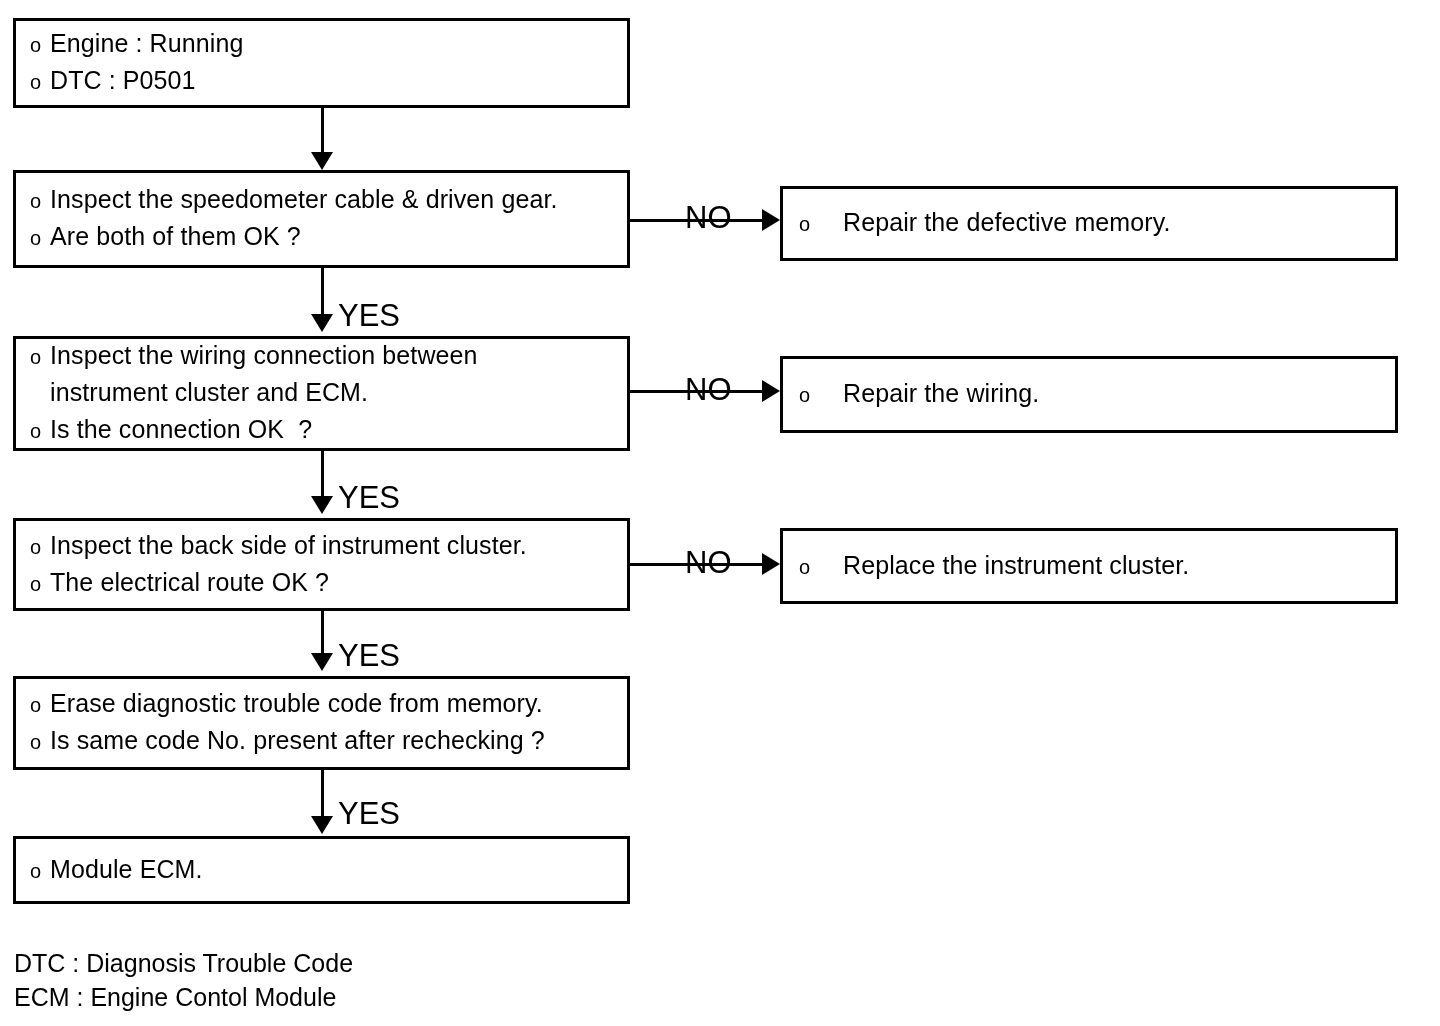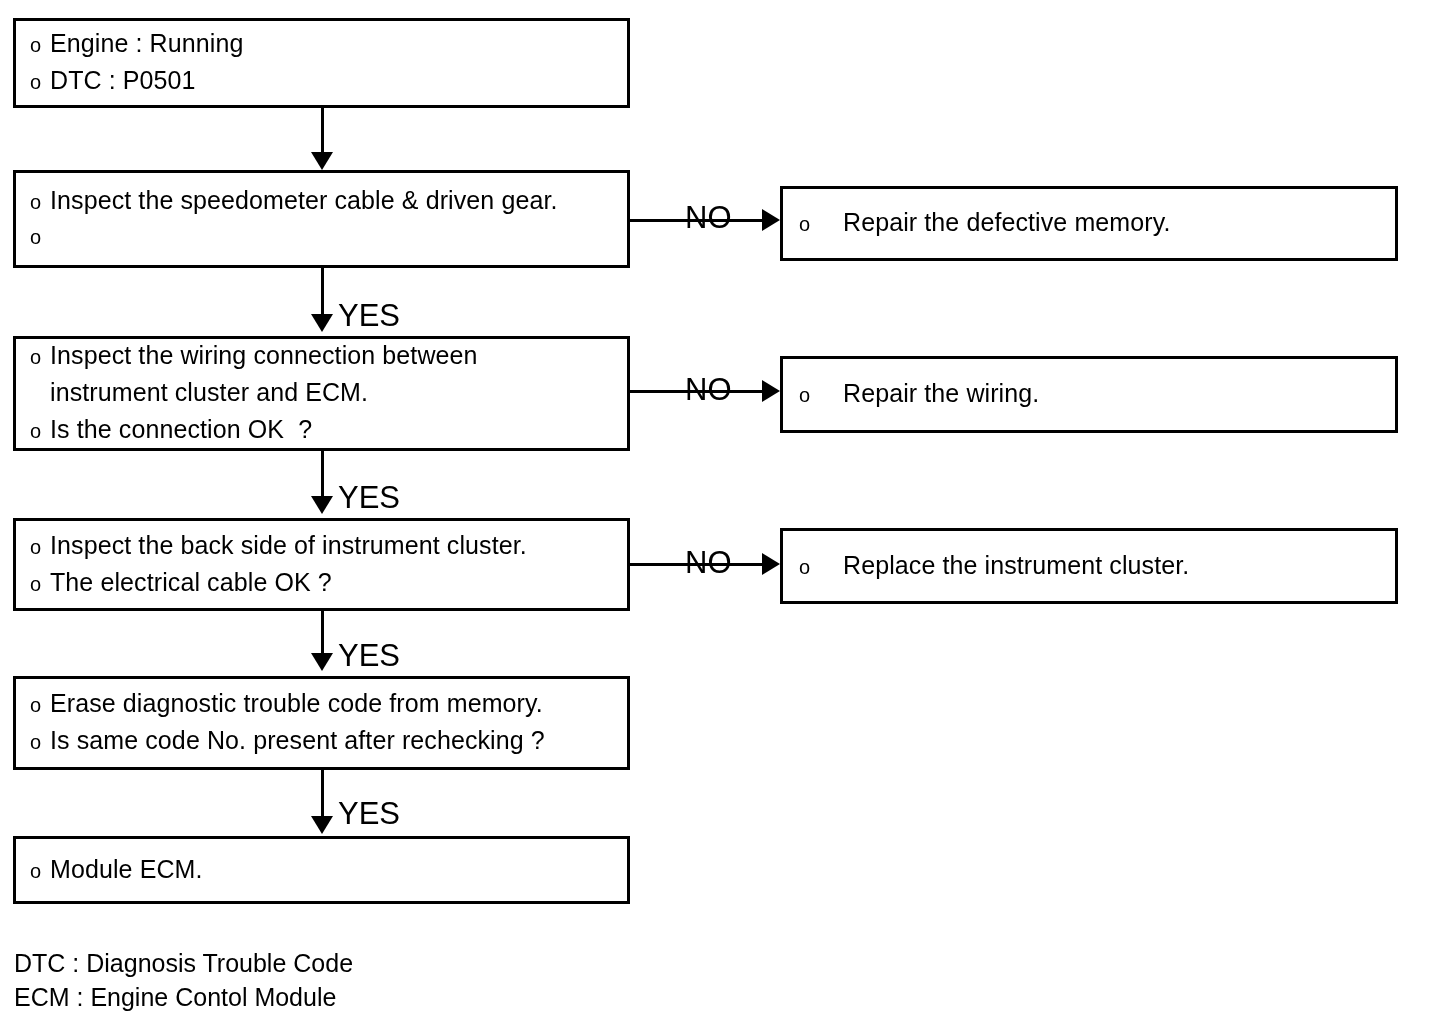--- a/index.html
+++ b/index.html
@@ -120,20 +120,21 @@
   <div class="vline" style="left:321px; top:108px; height:46px;"></div>
   <div class="arrow-down" style="left:311px; top:152px;"></div>
 
   <div class="node left" style="left:13px; top:170px; width:617px; height:98px;">
     <div class="line">
       <span class="bullet">o</span>
       <span class="txt">Inspect the speedometer cable &amp; driven gear.</span>
     </div>
     <div class="line">
       <span class="bullet">o</span>
+      <span class="txt">Are both of them OK ?</span>
     </div>
   </div>
 
   <div class="hline" style="left:630px; top:219px; width:140px;"></div>
   <div class="arrow-right" style="left:762px; top:209px;"></div>
   <div class="edge-label" style="left:685px; top:188px;">NO</div>
 
   <div class="node right" style="left:780px; top:186px; width:618px; height:75px;">
     <div class="line">
       <span class="bullet">o</span>
@@ -175,21 +176,21 @@
   <div class="arrow-down" style="left:311px; top:496px;"></div>
   <div class="edge-label" style="left:338px; top:468px;">YES</div>
 
   <div class="node left" style="left:13px; top:518px; width:617px; height:93px;">
     <div class="line">
       <span class="bullet">o</span>
       <span class="txt">Inspect the back side of instrument cluster.</span>
     </div>
     <div class="line">
       <span class="bullet">o</span>
-      <span class="txt">The electrical cable OK ?</span>
+      <span class="txt">The electrical route OK ?</span>
     </div>
   </div>
 
   <div class="hline" style="left:630px; top:563px; width:140px;"></div>
   <div class="arrow-right" style="left:762px; top:553px;"></div>
   <div class="edge-label" style="left:685px; top:533px;">NO</div>
 
   <div class="node right" style="left:780px; top:528px; width:618px; height:76px;">
     <div class="line">
       <span class="bullet">o</span>

